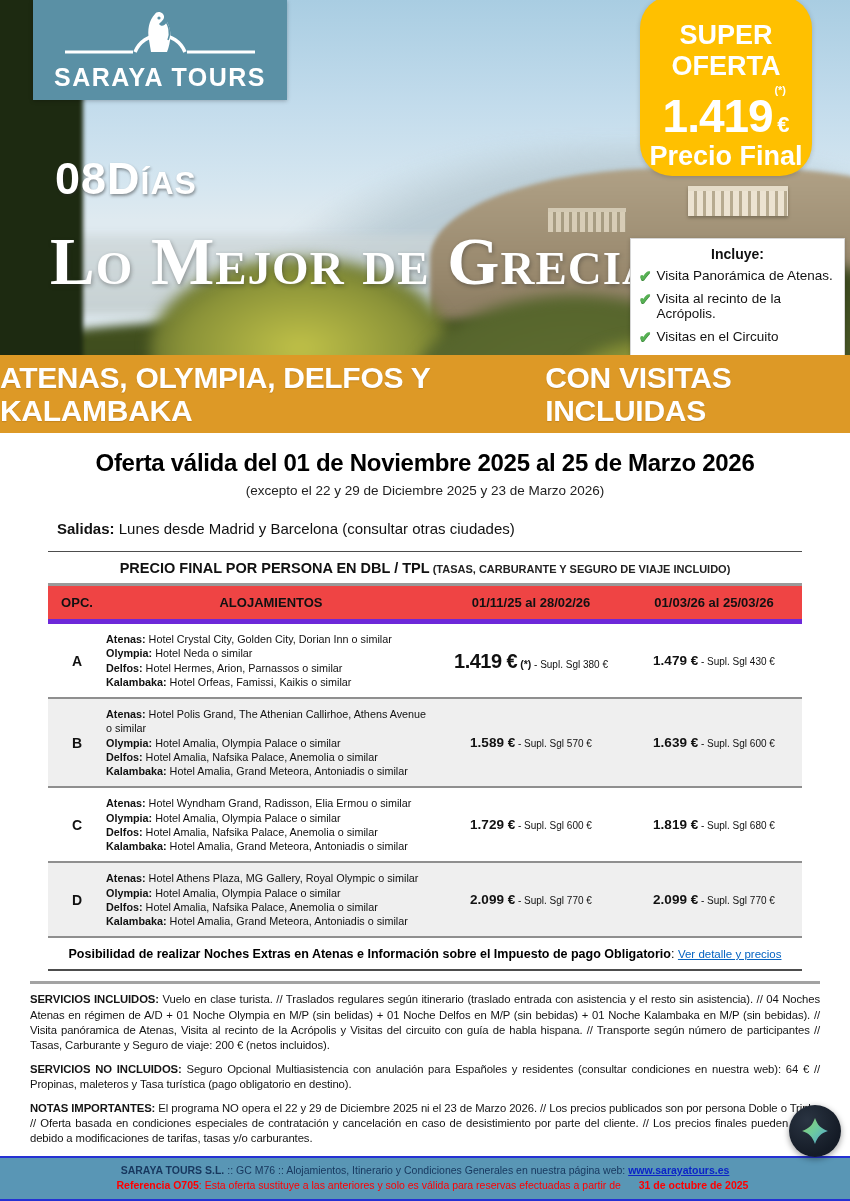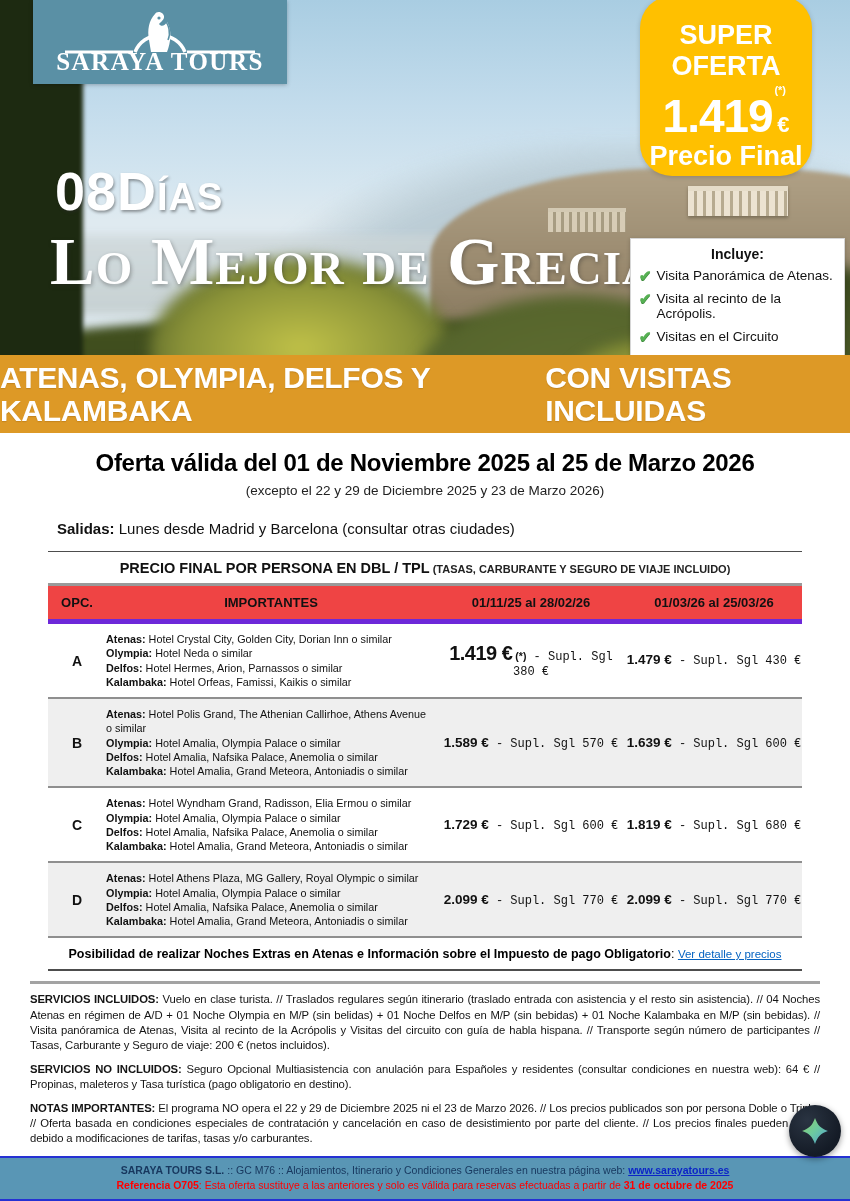--- a/index.html
+++ b/index.html
@@ -32,29 +32,29 @@
   .hero .b5 { left:560px; top:340px; width:180px; height:120px; background:radial-gradient(#b5b744 0%,#7d8733 70%, transparent 85%); }
   .hero .b6 { left:95px; top:-40px; width:150px; height:110px; background:radial-gradient(#2c3a18 30%, transparent 75%); }
   .hero .cypress { position:absolute; left:-22px; top:-25px; width:105px; height:510px;
           background:linear-gradient(90deg,#131c0c 0%,#25331４ 0%, #223013 55%, rgba(34,48,19,.25) 100%);
           background-color:#1d2a11; border-radius:0 45% 2% 0 / 0 8% 2% 0; filter:blur(2px); }
   .hero .cypress2 { position:absolute; left:138px; top:60px; width:70px; height:240px;
           background:radial-gradient(ellipse at 50% 40%, #24311４ , #243114 45%, transparent 78%); background-color:transparent;
           border-radius:50%; filter:blur(4px); opacity:.9; }
 
   
-  .logo-box { position:absolute; left:33px; top:0; width:254px; height:84px; background:#5a90a5;
+  .logo-box { position:absolute; left:33px; top:0; width:254px; height:100px; background:#5a90a5;
           display:flex; flex-direction:column; align-items:center; justify-content:flex-end; padding-bottom:10px;
-          box-shadow:0 1px 4px rgba(0,0,0,.25);font-family:Liberation Serif, serif; }
+          box-shadow:0 1px 4px rgba(0,0,0,.25); }
   .logo-art { position:relative; width:210px; height:66px; }
   .logo-art svg { position:absolute; left:0; top:0; }
   .brand-name { color:#fff; font-size:25px; font-weight:700; letter-spacing:1.5px; line-height:1; margin-top:2px; }
 
   
-  .days { position:absolute; left:55px; top:160px; color:#fff; font-weight:700; font-size:54px;
+  .days { position:absolute; left:55px; top:153px; color:#fff; font-weight:700; font-size:45px;
           font-variant:small-caps; letter-spacing:1px; text-shadow:1px 2px 3px rgba(40,40,40,.45); }
   .hero-title { position:absolute; left:50px; top:228px; width:640px; color:#fff; font-family:"Liberation Serif", serif;
           font-variant:small-caps; font-weight:600; font-size:67px; line-height:1; white-space:nowrap;
           text-shadow:1px 2px 4px rgba(40,40,40,.4); letter-spacing:1px; }
 
   
   .badge { position:absolute; right:38px; top:-4px; width:172px; height:180px; background:#FFC000;
            border-radius:32px; color:#fff; text-align:center; padding-top:24px; box-shadow:0 1px 5px rgba(0,0,0,.18); }
   .badge .super { font-size:27px; font-weight:700; line-height:1.15; }
   .badge .star-row { font-size:11px; font-weight:700; text-align:right; padding-right:26px; height:12px; margin-top:2px; }
@@ -90,39 +90,39 @@
   .t-row { display:grid; grid-template-columns:58px 330px 190px 176px; border-bottom:2.5px solid #8f8f8f; align-items:center; padding:8px 0; }
   .t-row.alt { background:#EFEFEF; }
   .t-row .opc { font-weight:700; font-size:14px; text-align:center; }
   .hotels { padding-right:8px; }
   .hotel-line { font-size:10.8px; line-height:1.32; color:#111; }
   .hotel-line b { font-weight:700; }
   .price-cell { text-align:center; line-height:1.2; }
   .price-main { font-weight:700; font-size:13.5px; }
   .price-main.big { font-size:20px; letter-spacing:-.5px; }
   .price-star { font-size:10.5px; font-weight:600; }
-  .price-supl { font-size:12px;font-family:Liberation Mono, monospace; }
+  .price-supl { font-size:10px; }
 
   .extras { width:754px; margin:0 auto; text-align:center; padding:9px 0 8px 0; border-bottom:2px solid #4d4d4d; font-size:12.5px; }
   .extras b { font-weight:700; }
   .extras a { color:#0563C1; text-decoration:underline; font-size:11.5px; }
 
   
   .fineprint { width:790px; margin:10px auto 0 auto; border-top:3px solid #a3a3a3; padding-top:8px; }
   .fp { font-size:11.3px; line-height:1.34; text-align:justify; color:#141414; margin-bottom:9px; letter-spacing:-.1px; }
   .fp b { font-weight:700; }
 
   
   .footer { margin-top:auto; background:#5996B5; border-top:2.5px solid #2531D3; border-bottom:2.5px solid #2531D3;
             padding:5px 0 6px 0; text-align:center; }
   .f1 { font-size:10.5px; color:#17375E; line-height:1.5; }
   .f1 b { font-weight:700; }
   .f1 a { color:#0b24c7; font-weight:700; text-decoration:underline; }
   .f2 { font-size:10.5px; color:#FF0000; line-height:1.4; }
-  .f2 b { font-weight:700; }
+  .f2 b { font-weight:700;margin-left:15px; }
 
   
   .widget { position:absolute; right:9px; bottom:44px; width:52px; height:52px; border-radius:50%;
             background:radial-gradient(circle at 35% 30%, #2a3442, #141b26 70%); box-shadow:0 2px 6px rgba(0,0,0,.4);
             display:flex; align-items:center; justify-content:center; cursor:pointer; }
 </style>
 </head>
 <body>
 
 <div class="page">
@@ -199,21 +199,21 @@
   <div class="departures">
     <b>Salidas:</b><span> Lunes desde Madrid y Barcelona (consultar otras ciudades)</span>
   </div>
 
   <div class="ptable">
     <div class="t-title">
       <span class="tt-b">PRECIO FINAL POR PERSONA EN DBL / TPL</span><span class="tt-s"> (TASAS, CARBURANTE Y SEGURO DE VIAJE INCLUIDO)</span>
     </div>
     <div class="t-head">
       <div>OPC.</div>
-      <div>IMPORTANTES</div>
+      <div>ALOJAMIENTOS</div>
       <div>01/11/25 al 28/02/26</div>
       <div>01/03/26 al 25/03/26</div>
     </div>
 
     <div class="t-row">
       <div class="opc">A</div>
       <div class="hotels">
         <div class="hotel-line"><b>Atenas:</b><span> Hotel Crystal City, Golden City, Dorian Inn o similar</span></div>
         <div class="hotel-line"><b>Olympia:</b><span> Hotel Neda o similar</span></div>
         <div class="hotel-line"><b>Delfos:</b><span> Hotel Hermes, Arion, Parnassos o similar</span></div>

